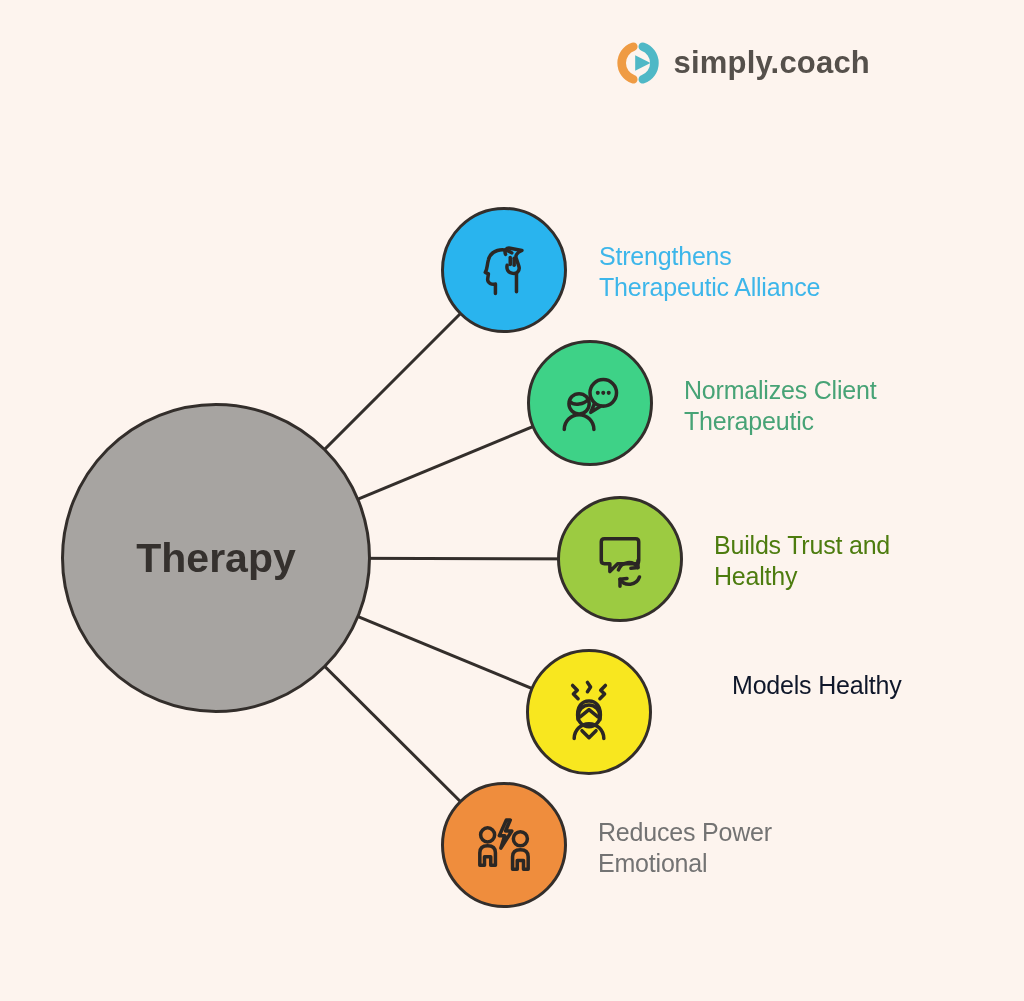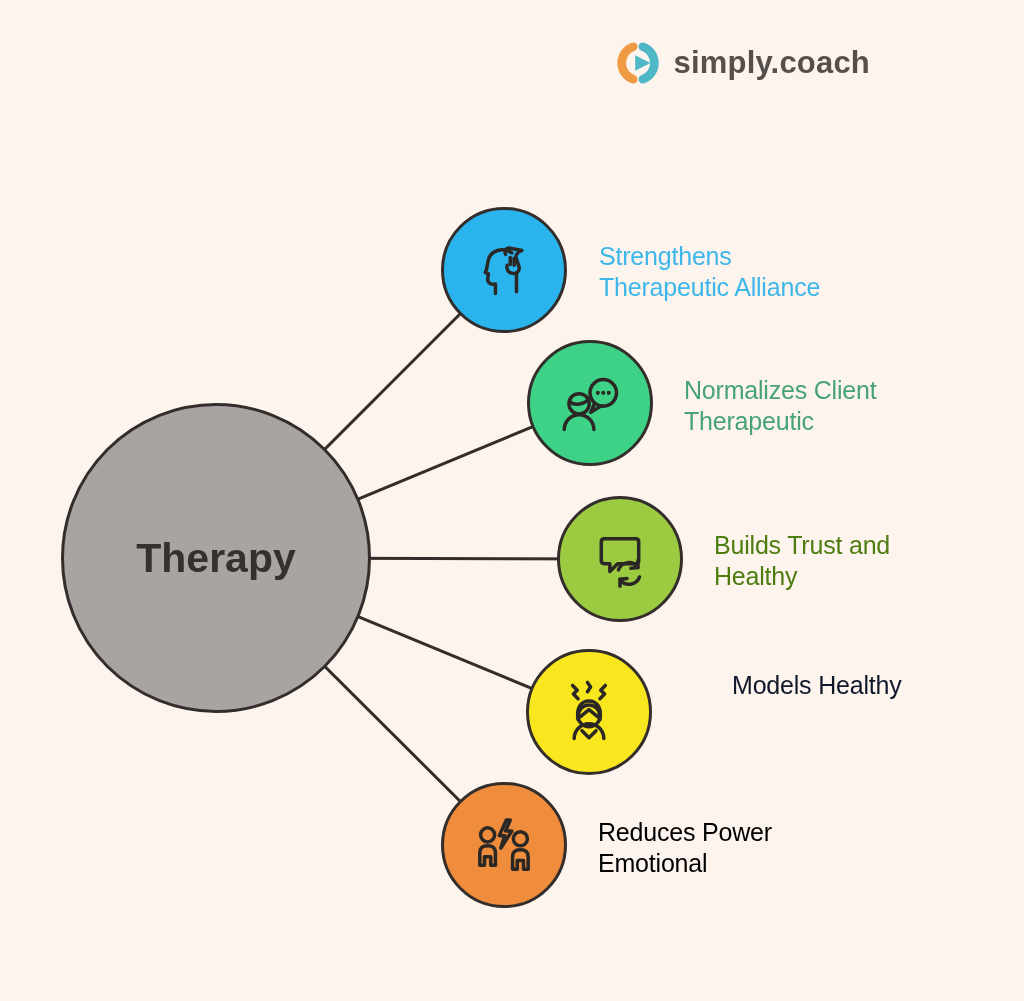--- a/index.html
+++ b/index.html
@@ -166,18 +166,18 @@
 
   <div class="node-label" id="label-2" style="color: #4d7c0f;">
     <div>Builds Trust and</div>
     <div>Healthy</div>
   </div>
 
   <div class="node-label" id="label-3" style="color: #0f172a; margin-left: 48px;">
     <div>Models Healthy</div>
   </div>
 
-  <div class="node-label" id="label-4" style="color: #000000;">
+  <div class="node-label" id="label-4" style="color: #737373;">
     <div>Reduces Power</div>
     <div>Emotional</div>
   </div>
 
 </div>
 
 </body></html>

